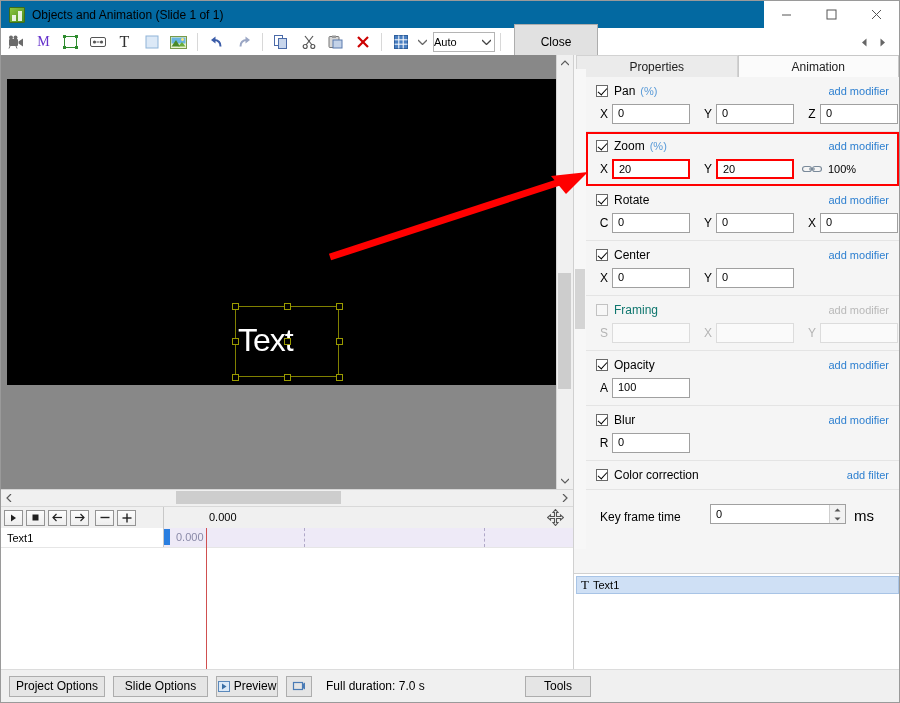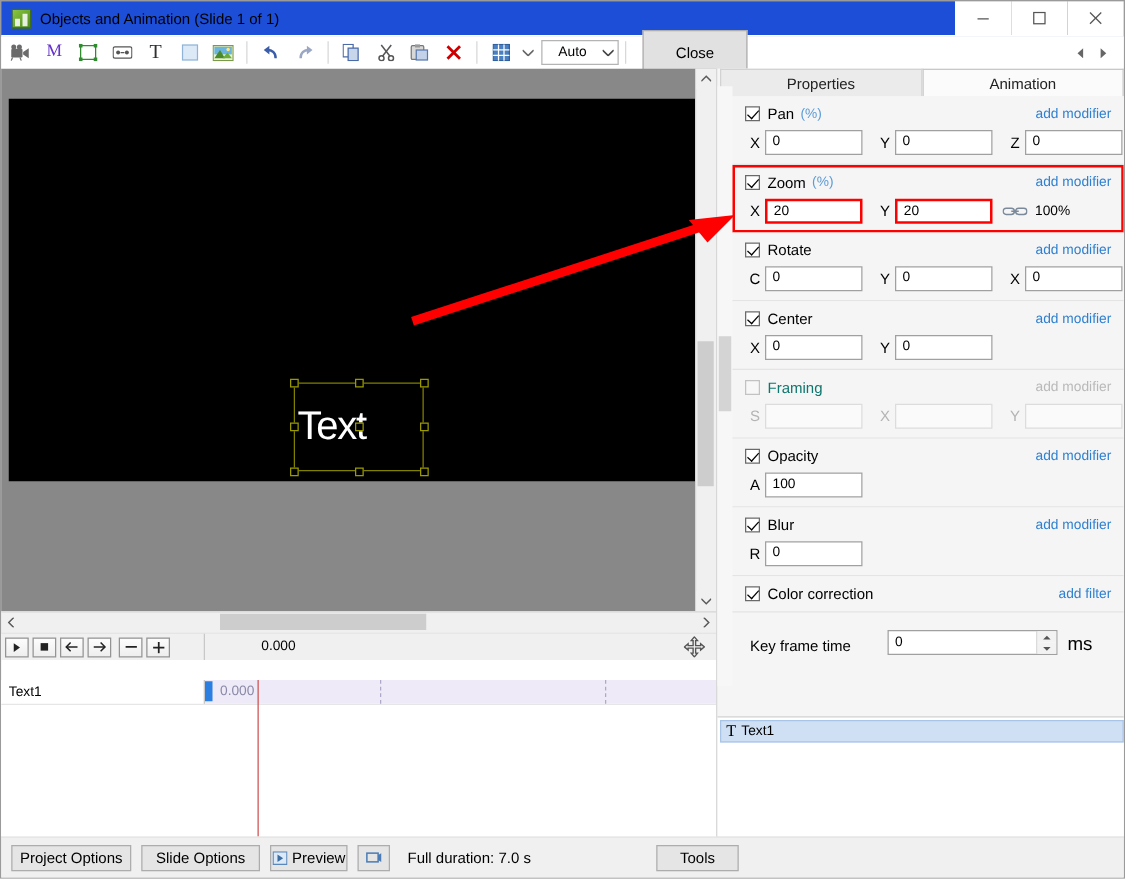--- a/index.html
+++ b/index.html
@@ -21,21 +21,21 @@
     border: 1px solid #9a9a9a;
     box-sizing: border-box;
     background: #f0f0f0;
     display: flex;
     flex-direction: column;
   }
 
   
   .titlebar {
     height: 27px;
-    background: #1d4ed8;
+    background: #0369a1;
     display: flex;
     align-items: center;
     flex: 0 0 auto;
     border-bottom: 1px solid #ffffff;
   }
   .title-icon {
     width: 16px; height: 16px;
     margin-left: 8px; margin-right: 7px;
     background: linear-gradient(135deg,#8cc63f 0%, #4b8b1f 100%);
     border: 1px solid #3e6e19;
@@ -90,21 +90,21 @@
     width: 62px; height: 20px;
     border: 1px solid #b4b4b4;
     background: #fff;
     display: flex; align-items: center;
     justify-content: space-between;
     padding: 0 3px 0 0;
     box-sizing: border-box;
     margin-left: 3px;
     flex: 0 0 auto;
   }
-  .tb-combo span.lbl { flex:1 1 auto; text-align:center; font-size:11px;}
+  .tb-combo span.lbl { flex:1 1 auto; text-align:left; font-size:11px;}
   .tb-close {
     width: 84px; height: 37px;
     border: 1px solid #adadad;
     background: #e1e1e1;
     display: flex; align-items: center; justify-content: center;
     font-size: 12px;
     box-sizing: border-box;
     margin-left: 8px;
     flex: 0 0 auto;
   }
@@ -202,21 +202,20 @@
   }
 
   
   .timeline {
     flex: 1 1 auto;
     display: flex;
     flex-direction: column;
     background: #ffffff;
     min-height: 0;
     border-top: 1px solid #d9d9d9;
-    gap: 16px;
   }
   .tl-toolbar {
     height: 21px;
     display: flex;
     align-items: center;
     background: #f0f0f0;
     flex: 0 0 auto;
     position: relative;
   }
   .tl-btn {

